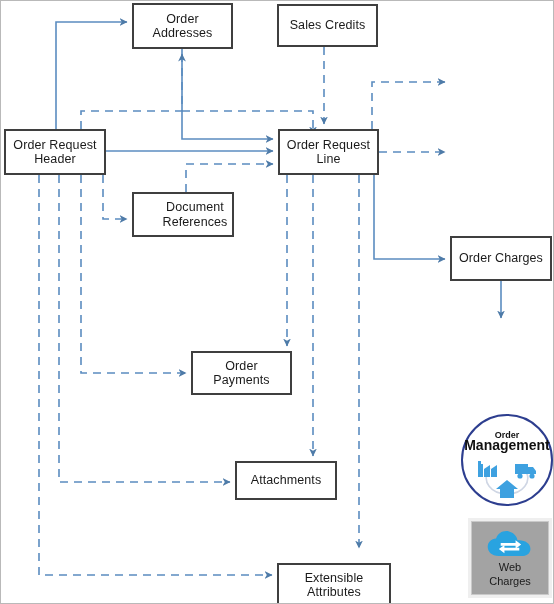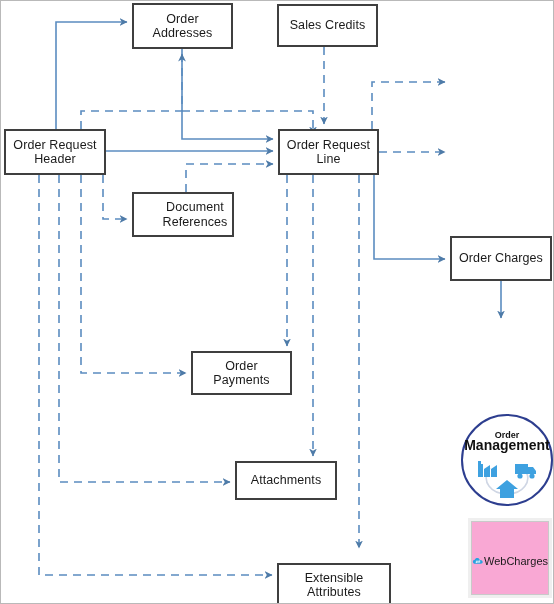--- a/index.html
+++ b/index.html
@@ -78,27 +78,27 @@
     position: relative;
   }
 
   
   .ws-tile {
     position: absolute;
     left: 470px;
     top: 520px;
     width: 78px;
     height: 74px;
-    background: #f9a8d4;
+    background: #a3a3a3;
     border: 1px solid #c9c9c9;
     box-shadow: 0 0 0 3px #efefef;
     box-sizing: border-box;
     z-index: 4;
     display: flex;
-    flex-direction: row;
+    flex-direction: column;
     align-items: center;
     justify-content: flex-start;
     padding-top: 6px;
   }
   .ws-tile .ws-label {
     font-size: 11px;
     color: #1a1a1a;
     line-height: 13px;
     text-align: center;
     margin-top: 1px;

